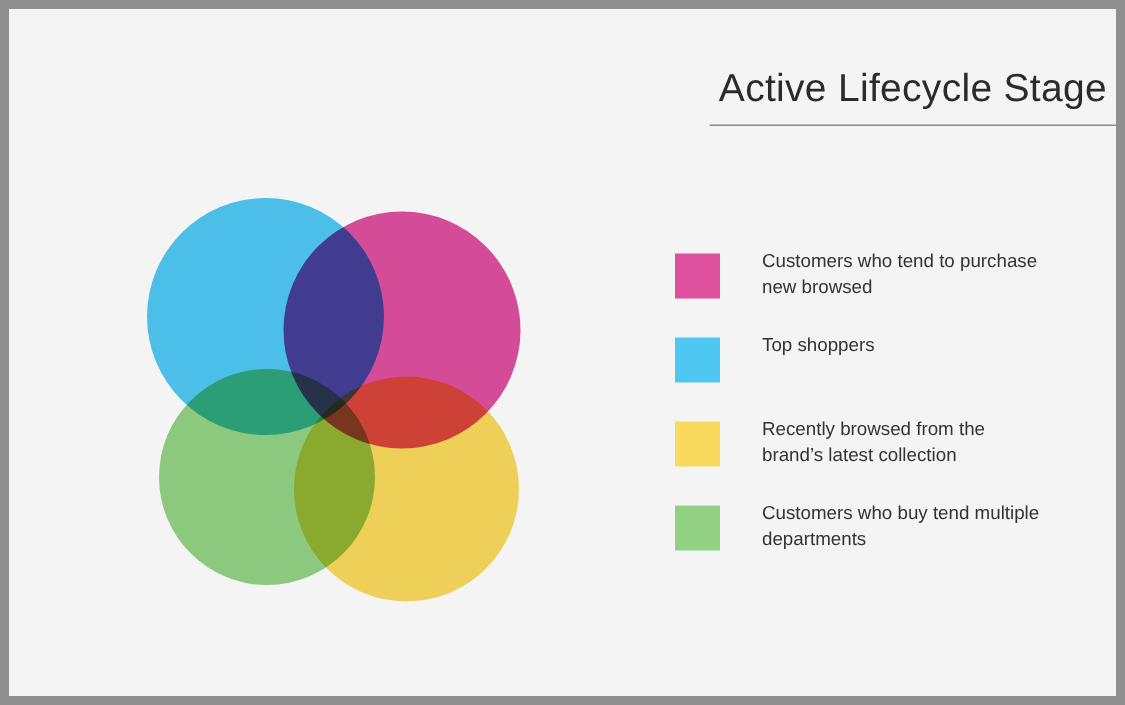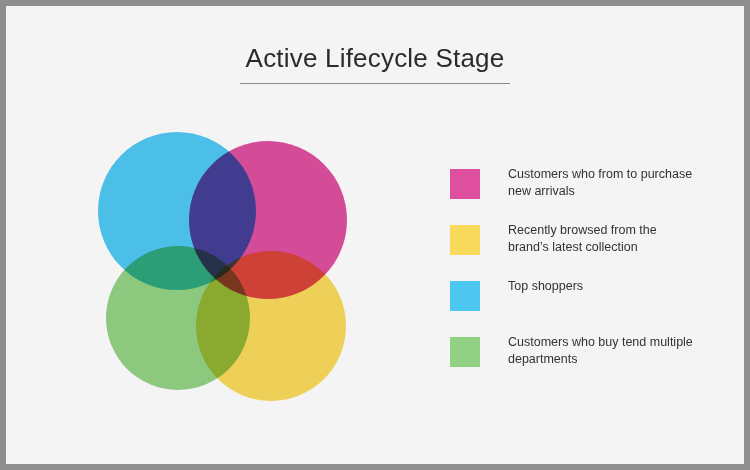--- a/index.html
+++ b/index.html
@@ -22,21 +22,21 @@
     height: 458px;
     background: #f4f4f4;
     overflow: hidden;
   }
   
   .title-wrap {
     position: absolute;
     left: 0;
     top: 36px;
     width: 738px;
-    text-align: center;
+    text-align: right;
   }
   .title {
     display: inline-block;
     font-size: 26px;
     font-weight: 400;
     color: #2b2b2b;
     letter-spacing: 0.2px;
     line-height: 32px;
     padding: 0 6px 9px 6px;
     border-bottom: 1.6px solid #8a8a8a;
@@ -101,31 +101,31 @@
         <circle cx="92" cy="202" r="72" fill="#92d183" style="mix-blend-mode:multiply;"></circle>
         <circle cx="185" cy="210" r="75" fill="#f9da5c" style="mix-blend-mode:multiply;"></circle>
       </g>
     </svg>
   </div>
 
   <div class="legend">
 
     <div class="legend-item">
       <span class="legend-swatch" style="background:#de4f9e;"></span>
-      <span class="legend-label">Customers who from to purchase new arrivals</span>
+      <span class="legend-label">Customers who tend to purchase new browsed</span>
+    </div>
+
+    <div class="legend-item">
+      <span class="legend-swatch" style="background:#4ec8f2;"></span>
+      <span class="legend-label">Top shoppers</span>
     </div>
 
     <div class="legend-item">
       <span class="legend-swatch" style="background:#f9da5c;"></span>
       <span class="legend-label">Recently browsed from the brand’s latest collection</span>
-    </div>
-
-    <div class="legend-item">
-      <span class="legend-swatch" style="background:#4ec8f2;"></span>
-      <span class="legend-label">Top shoppers</span>
     </div>
 
     <div class="legend-item">
       <span class="legend-swatch" style="background:#92d183;"></span>
       <span class="legend-label">Customers who buy tend multiple departments</span>
     </div>
 
   </div>
 
 </div>

